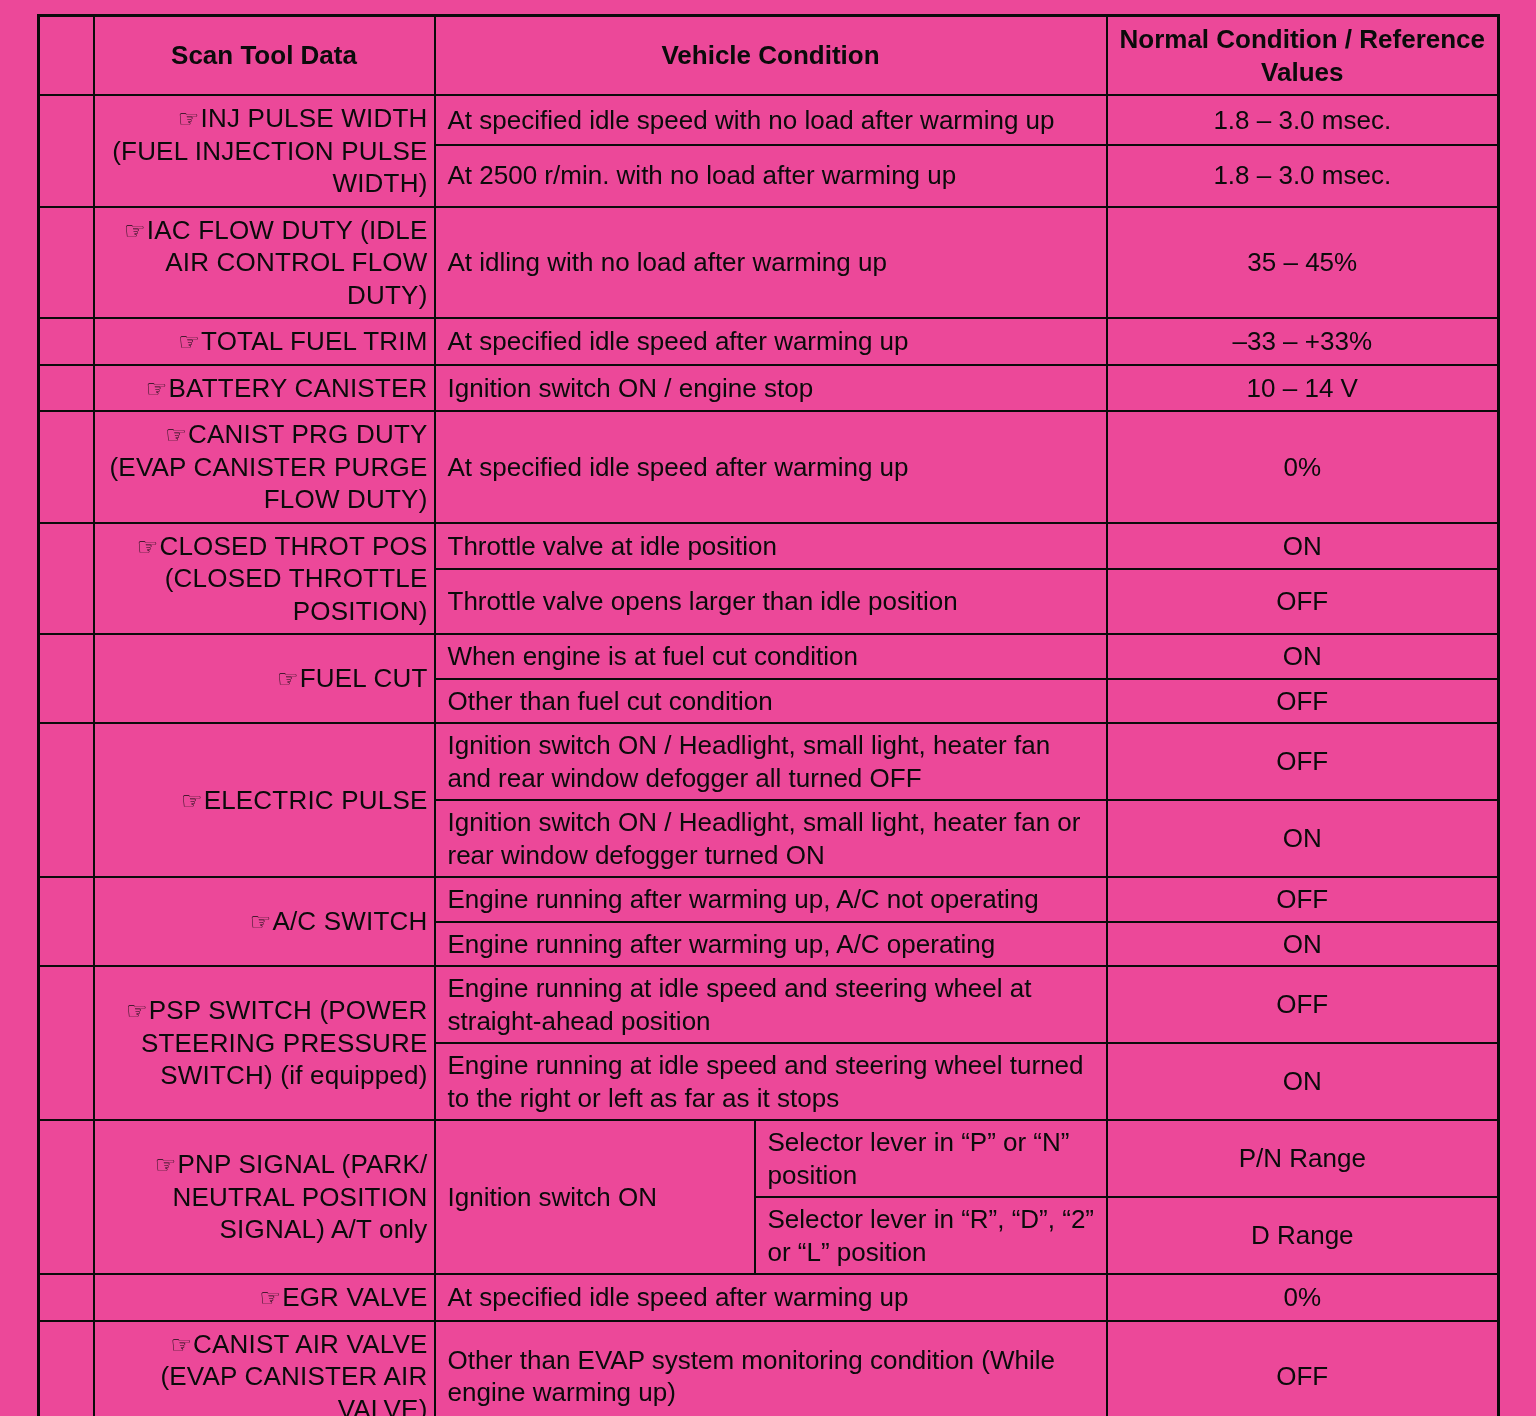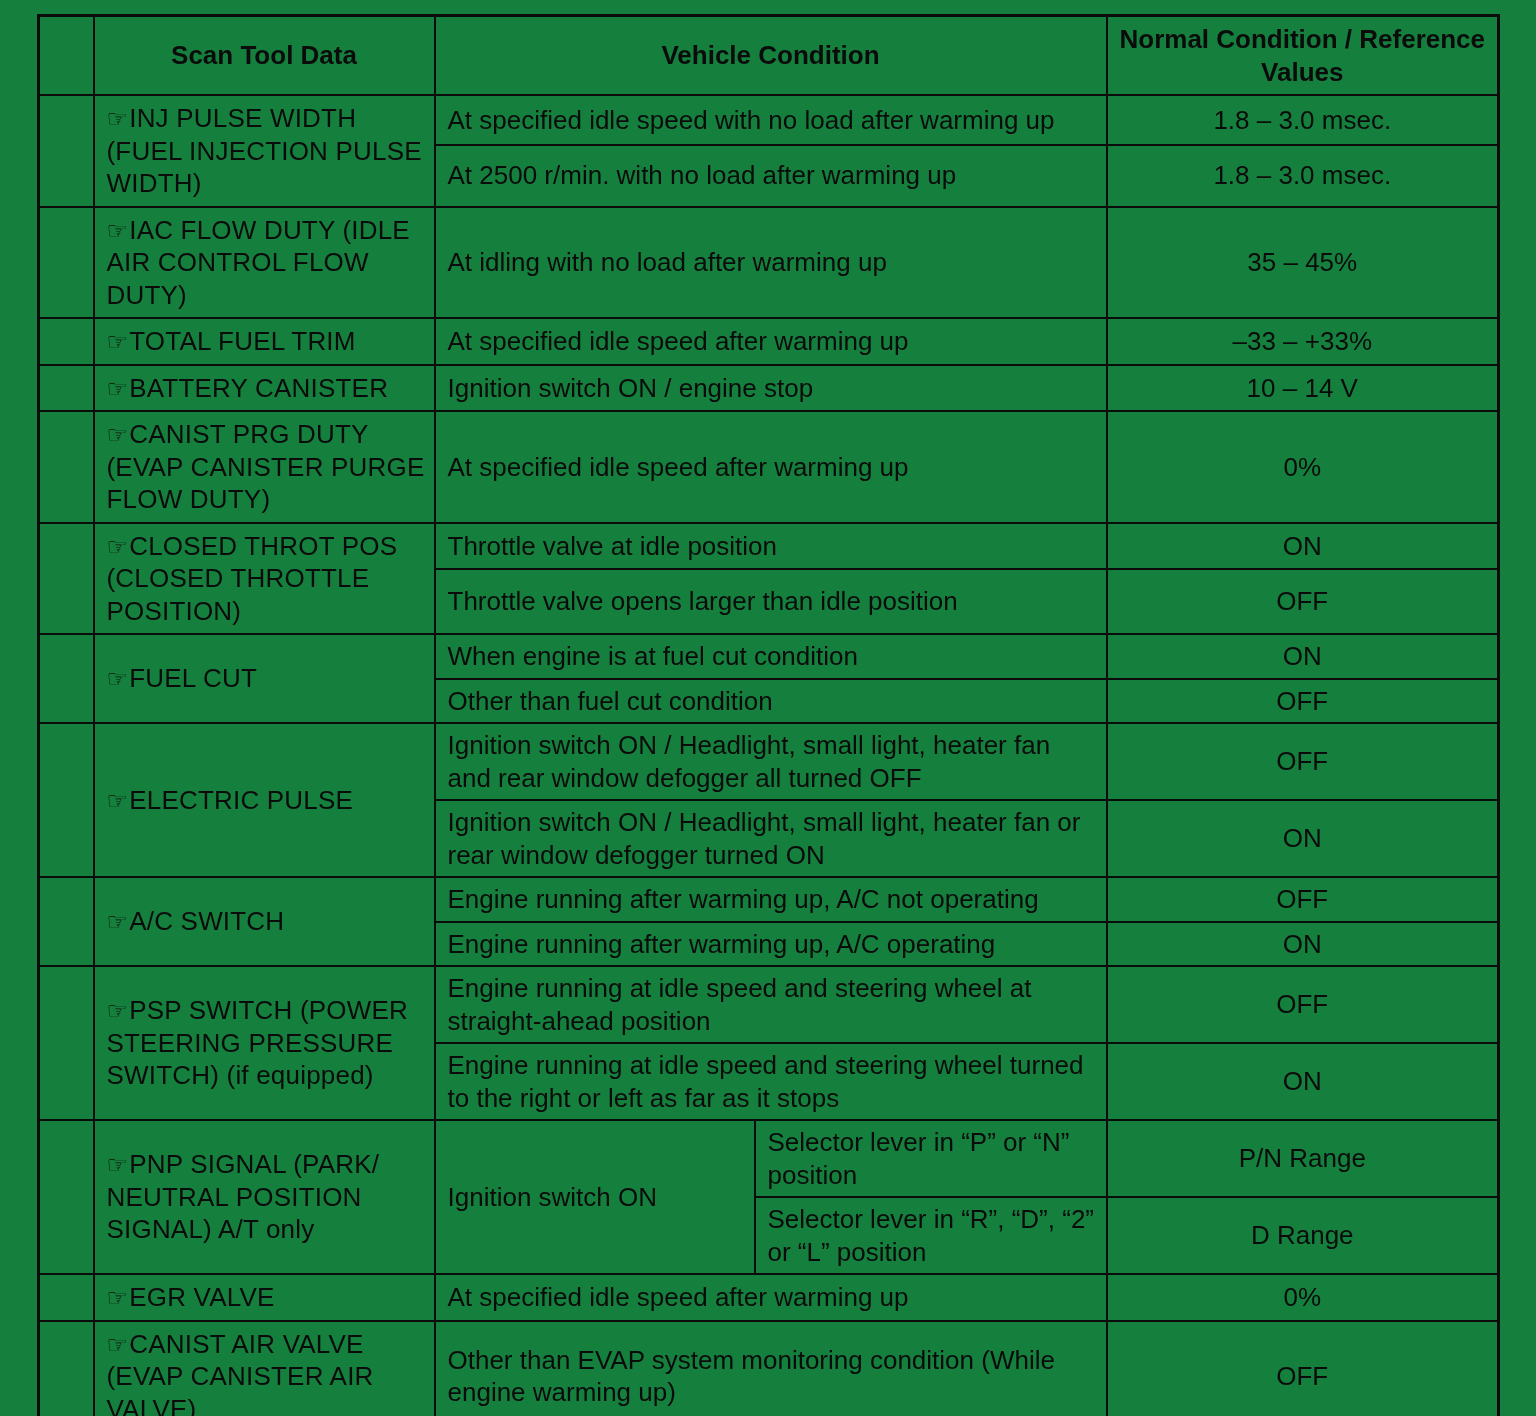--- a/index.html
+++ b/index.html
@@ -5,21 +5,21 @@
   html, body {
     margin: 0;
     padding: 0;
     background: #ffffff;
     font-family: "Liberation Sans", sans-serif;
     color: #0b0b0b;
   }
   .page {
     width: 1536px;
     height: 1416px;
-    background: #15803d;
+    background: #ec4899;
     box-sizing: border-box;
     padding: 14px 0 0 37px;
   }
   table.data-table {
     border-collapse: collapse;
     table-layout: fixed;
     width: 1460px;
     border: 3px solid #0b0b0b;
   }
   table.data-table th, table.data-table td {
@@ -31,21 +31,21 @@
     overflow: hidden;
   }
   th.hdr {
     font-weight: bold;
     text-align: center;
     padding: 6px 8px;
     font-size: 27px;
   }
   td.c0 { padding: 0; }
   td.scan {
-    text-align: left;
+    text-align: right;
     padding: 6px 6px 6px 12px;
     letter-spacing: 0.2px;
   }
   td.cond {
     text-align: left;
     padding: 5px 8px 5px 12px;
     border-radius: 8px;
   }
   td.val {
     text-align: center;

